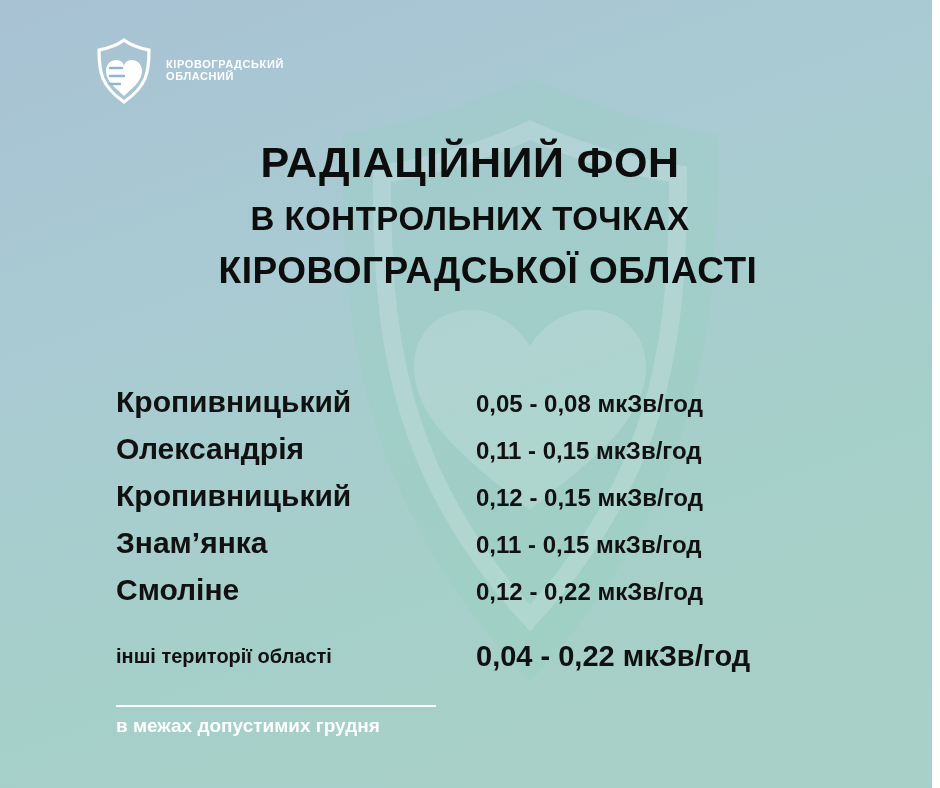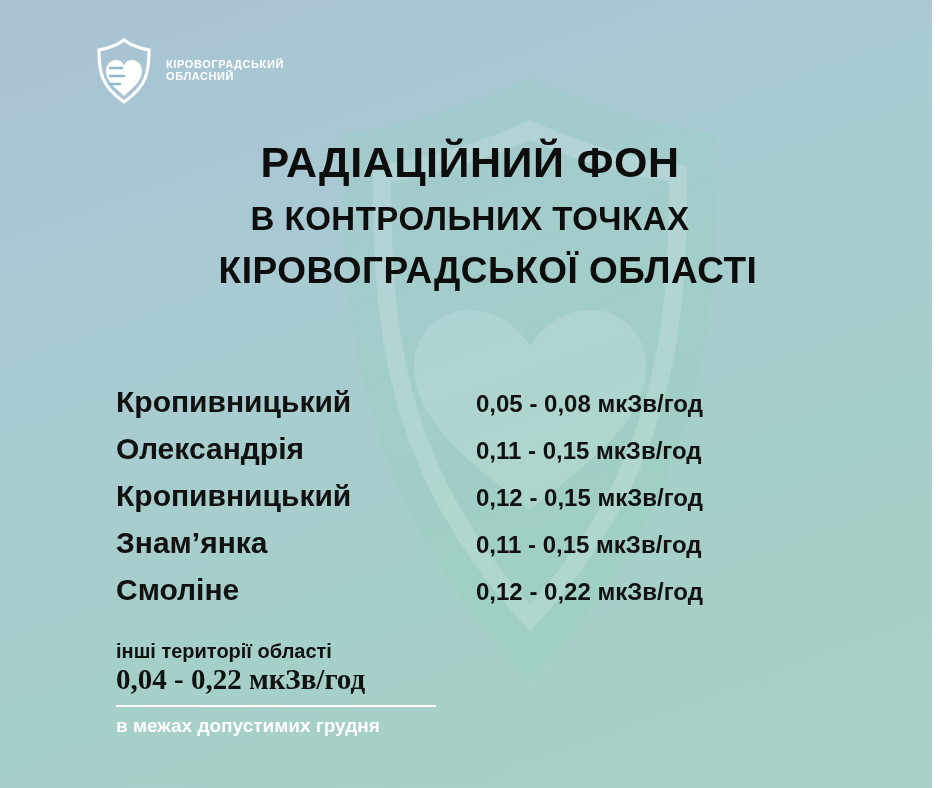--- a/index.html
+++ b/index.html
@@ -134,36 +134,34 @@
     color: #111111;
     white-space: nowrap;
   }
 
   .other-row {
     position: absolute;
     top: 640px;
     left: 116px;
     width: 760px;
     display: flex;
-    align-items: flex-start;
-    z-index: 3;
-    flex-direction: column;
+    align-items: center;
+    z-index: 3;
   }
   .other-name {
     width: 360px;
     font-size: 20px;
     font-weight: bold;
     color: #111111;
   }
   .other-value {
     font-size: 29px;
     font-weight: bold;
     color: #111111;
     white-space: nowrap;
-    font-family: Liberation Serif, serif;
   }
 
   .footer-rule {
     position: absolute;
     left: 116px;
     top: 705px;
     width: 320px;
     height: 2px;
     background: #ffffff;
     z-index: 3;

